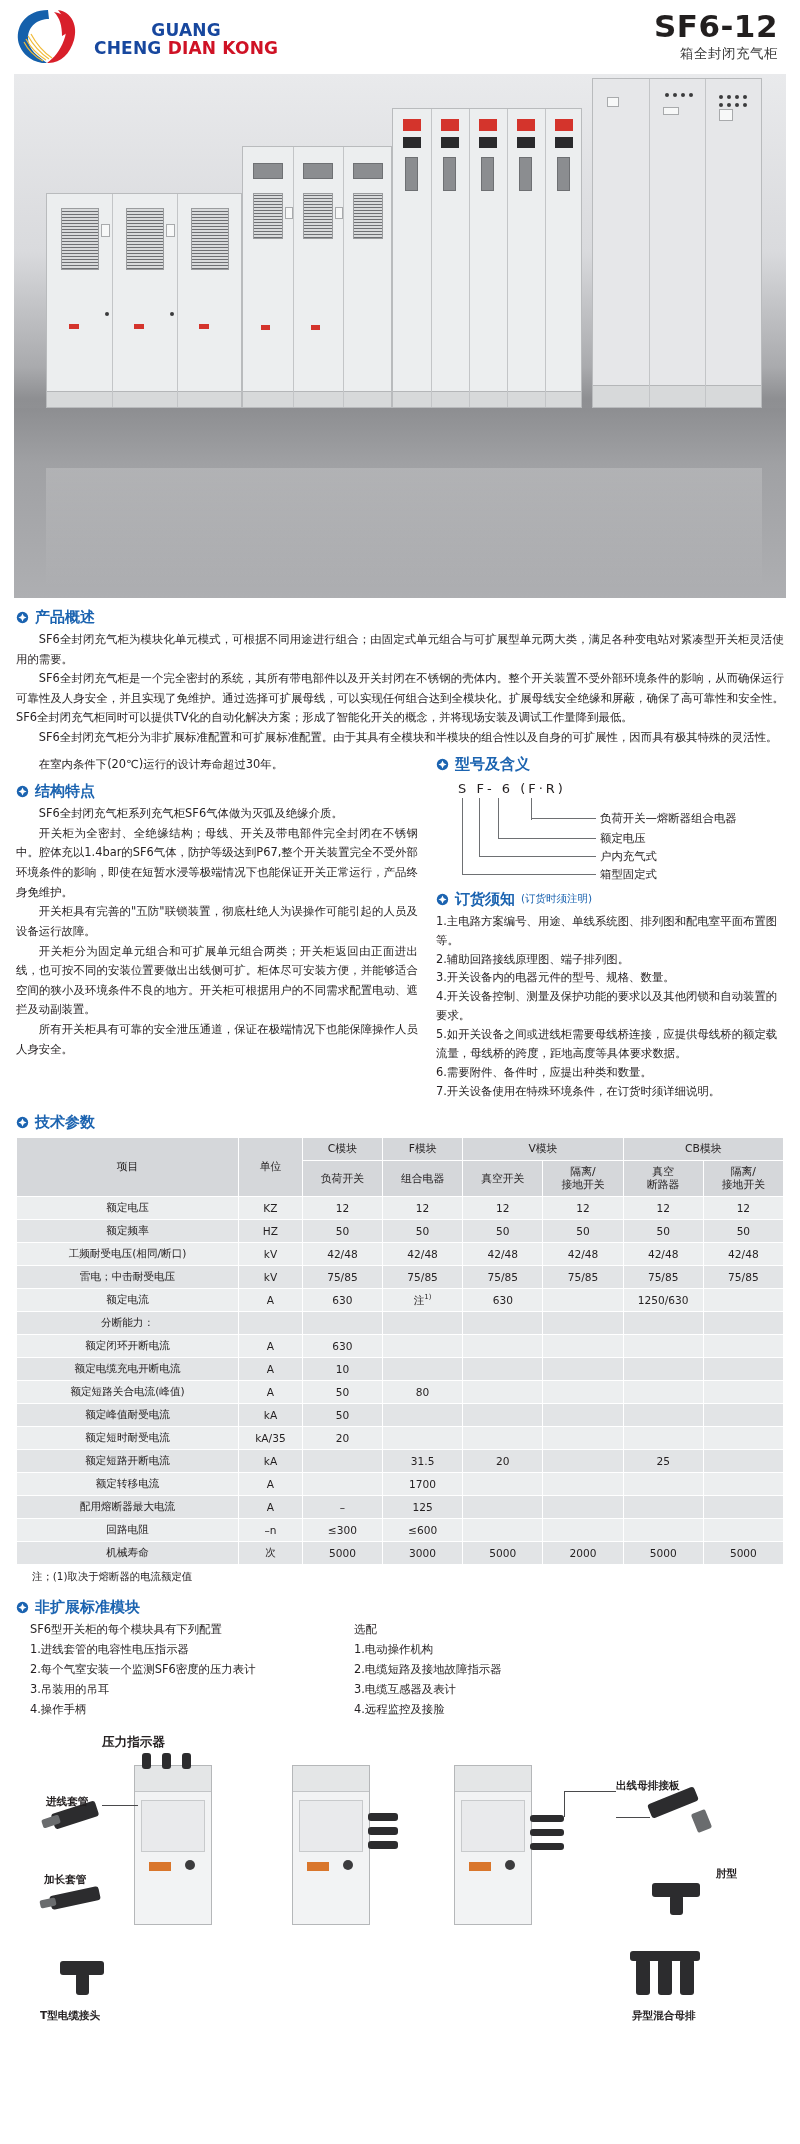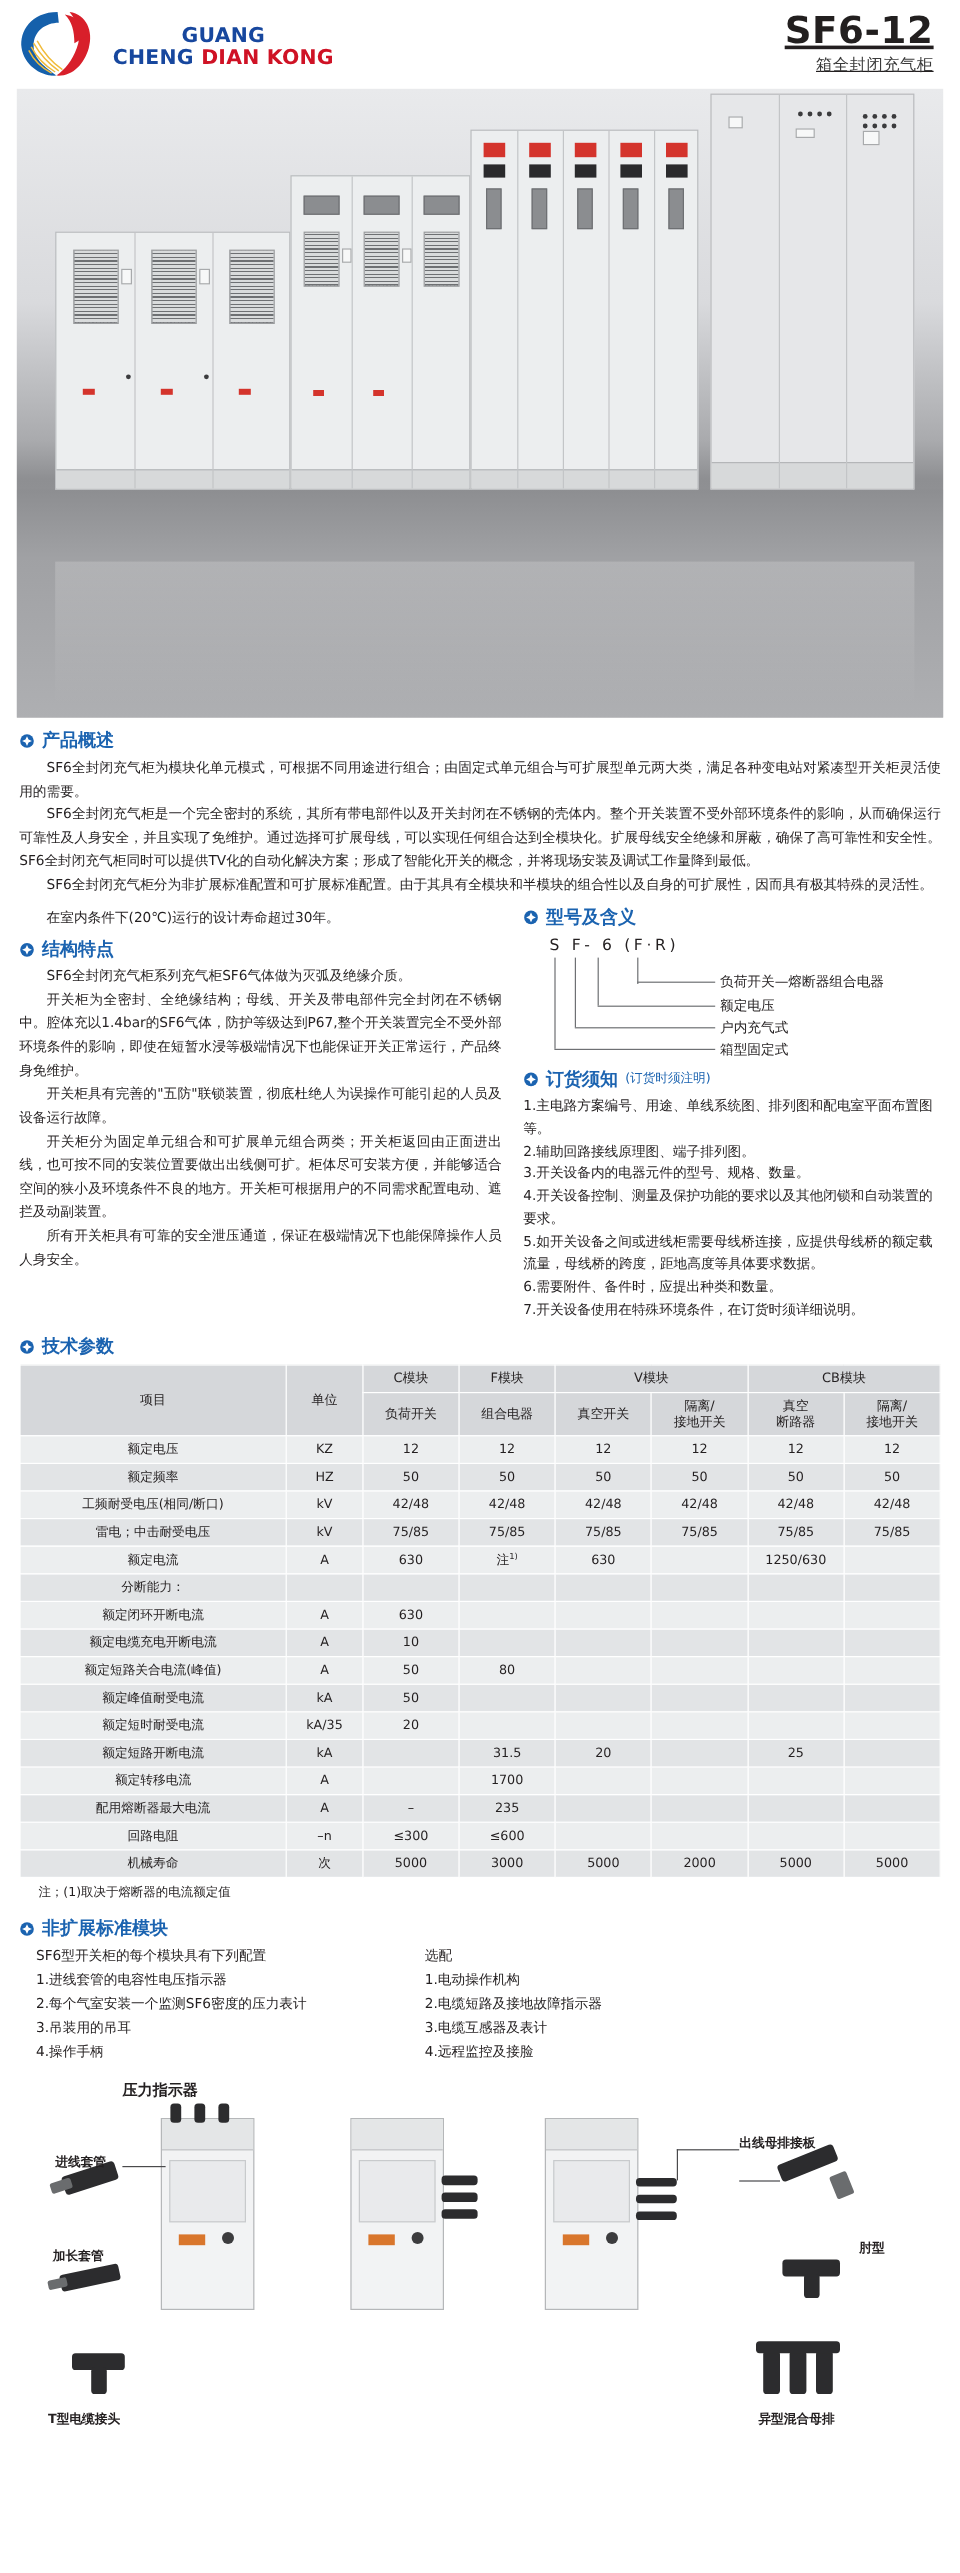--- a/index.html
+++ b/index.html
@@ -20,21 +20,21 @@
     padding: 0 22px 0 14px;
   }
   .brand { display: flex; align-items: center; gap: 4px; }
   .brand-mark { width: 76px; height: 62px; flex: none; }
   .brand-words { line-height: 1.04; padding-top: 6px; }
   .brand-l1 { font-size: 17px; font-weight: bold; color: #17479e; letter-spacing: .2px; text-align: center; }
   .brand-l2 { font-size: 17px; font-weight: bold; letter-spacing: .2px; }
   .brand-l2 .blue { color: #17479e; }
   .brand-l2 .red { color: #cf1225; }
 
-  .titlebox { text-align: right; text-decoration: underline; }
+  .titlebox { text-align: right; }
   .title-main {
     font-size: 31px; font-weight: bold; color: #221f1f;
     letter-spacing: .5px; line-height: 1.02;
   }
   .title-sub { font-size: 13.5px; color: #3a3a3a; letter-spacing: .5px; margin-top: 3px; }
 
   
   .hero {
     position: relative;
     margin: 0 14px;
@@ -501,21 +501,21 @@
           <td>1700</td>
           <td></td>
           <td></td>
           <td></td>
           <td></td>
         </tr>
         <tr>
           <td class="item">配用熔断器最大电流</td>
           <td>A</td>
           <td>–</td>
-          <td>235</td>
+          <td>125</td>
           <td></td>
           <td></td>
           <td></td>
           <td></td>
         </tr>
         <tr>
           <td class="item">回路电阻</td>
           <td>–n</td>
           <td>≤300</td>
           <td>≤600</td>

